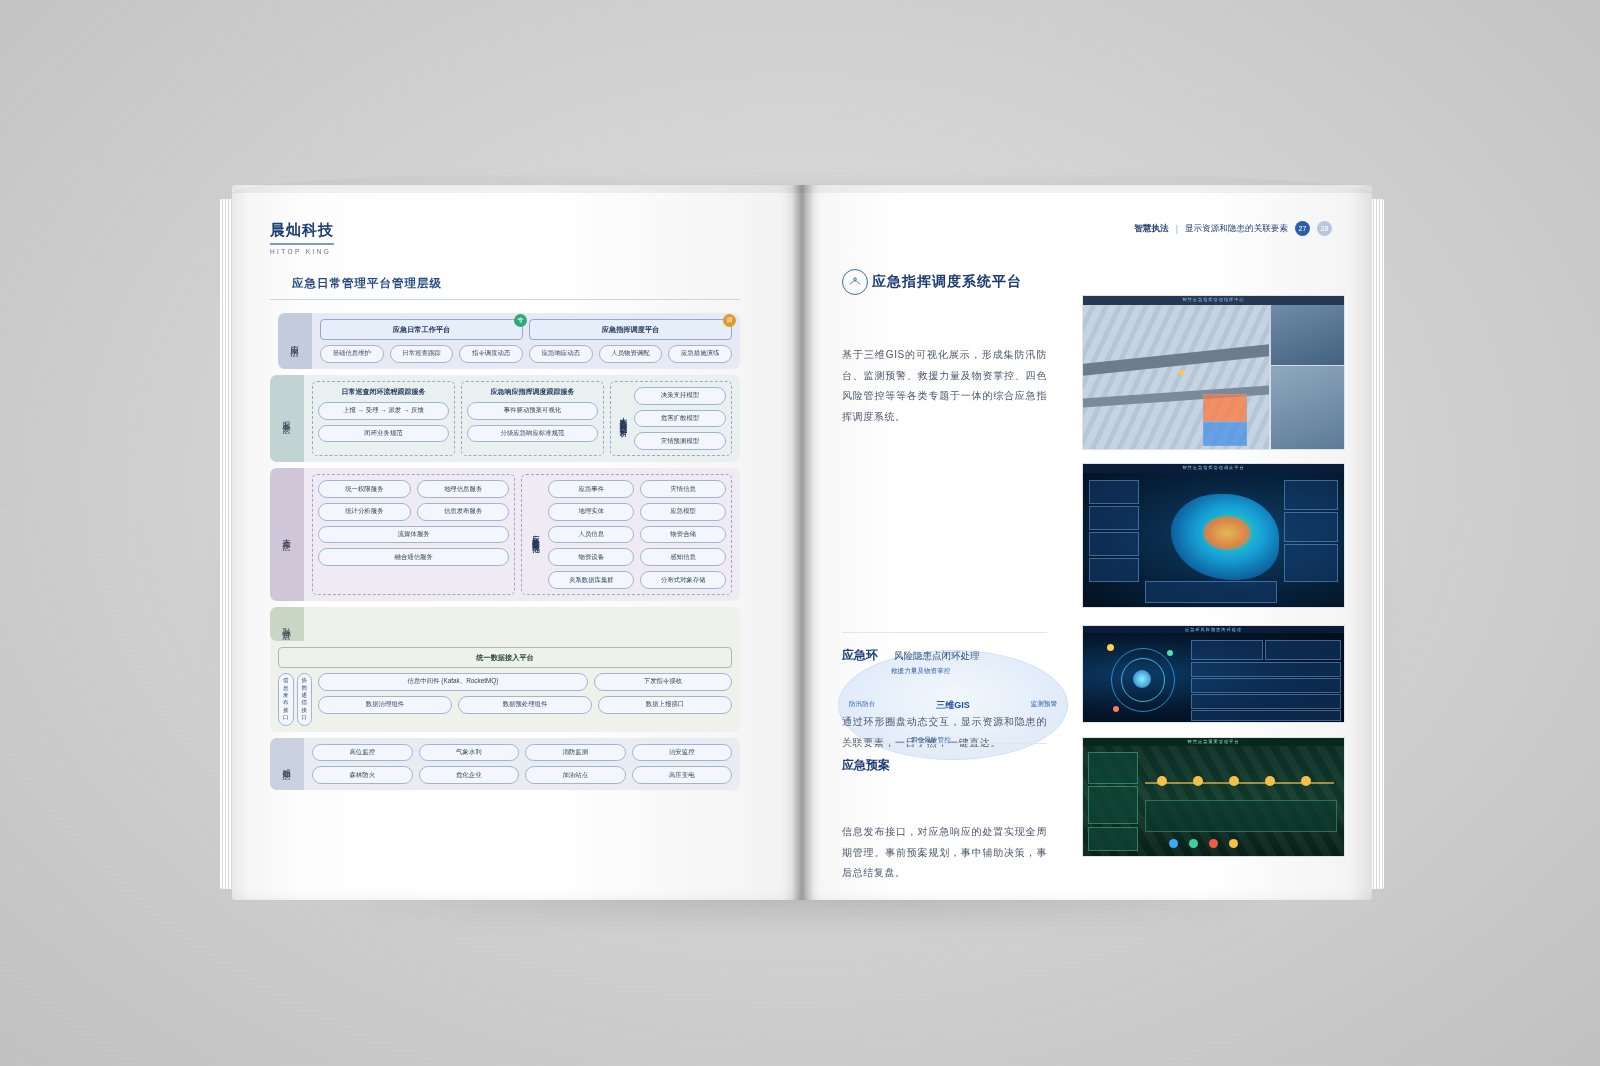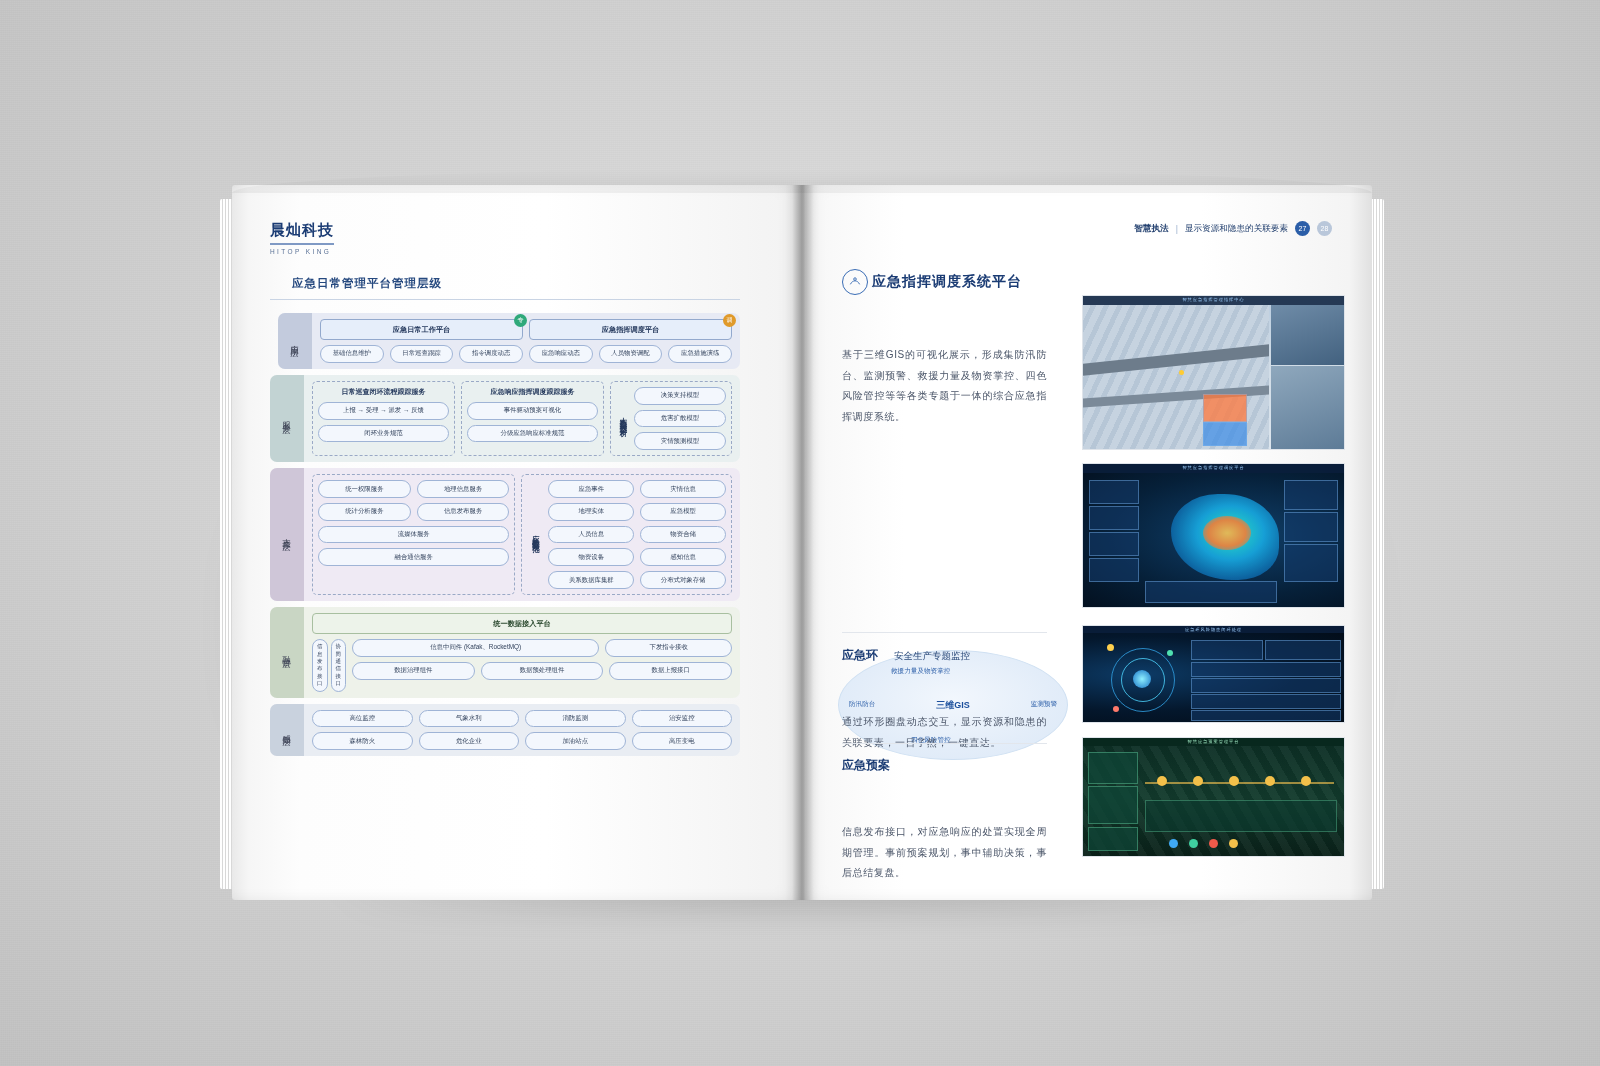--- a/index.html
+++ b/index.html
@@ -69,21 +69,21 @@
   .grid{display:flex;gap:6px;}
   .grid>*{flex:1;}
   .mt5{margin-top:5px;}
   .dashbox{border:1px dashed #9aa9c6;border-radius:5px;padding:5px;box-sizing:border-box;}
 
   
   .b-show .tagcol{background:#c9d2de;} .b-show{background:#e9edf3;}
   .b-app .tagcol{background:#c3cbdd;} .b-app{background:#e7eaf4;margin-left:8px;}
   .b-svc .tagcol{background:#c2d3d3;} .b-svc{background:#e9f0f0;}
   .b-sup .tagcol{background:#cfc6d8;} .b-sup{background:#efeaf4;}
-  .b-fus .tagcol{background:#c9d6c4;} .b-fus{background:#eef2ea;}
+  .b-fus .tagcol{background:#c9d6c4;} .b-fus{background:#eef2ea;flex-direction:column;}
   .b-per .tagcol{background:#c9d2de;} .b-per{background:#e9edf3;}
 
   .badge{position:absolute;width:13px;height:13px;border-radius:50%;font-size:6px;color:#fff;
     display:flex;align-items:center;justify-content:center;}
   .badge.green{background:#2fa97a;}
   .badge.orange{background:#e09a2a;}
 
   .vtitle{writing-mode:vertical-rl;font-size:7.4px;color:#24385c;font-weight:bold;letter-spacing:2px;
     display:flex;align-items:center;justify-content:center;}
 
@@ -374,21 +374,21 @@
           <div class="mini" style="left:6px;top:94px;width:48px;height:22px;"></div>
           <div class="mini" style="right:6px;top:16px;width:52px;height:28px;"></div>
           <div class="mini" style="right:6px;top:48px;width:52px;height:28px;"></div>
           <div class="mini" style="right:6px;top:80px;width:52px;height:36px;"></div>
           <div class="mini" style="left:62px;bottom:4px;width:130px;height:20px;"></div>
         </div>
 
         <div class="hr" style="left:40px;top:447px;width:205px;"></div>
 
         <div class="sub-h" style="left:40px;top:462px;font-size:12px;">应急环</div>
-        <div class="sub-h" style="left:92px;top:465px;font-size:9.5px;font-weight:normal;color:#2b4a7a;">安全生产专题监控</div>
+        <div class="sub-h" style="left:92px;top:465px;font-size:9.5px;font-weight:normal;color:#2b4a7a;">风险隐患点闭环处理</div>
         <div class="para" style="left:40px;top:487px;width:205px;">通过环形圈盘动态交互，显示资源和隐患的关联要素，一目了然，一键直达。</div>
 
         <div class="shot ringui" style="left:280px;top:440px;width:263px;height:98px;">
           <div class="sbar" style="height:7px;">
               <div class="sbar-t" style="top:.5px;">应急环风险隐患闭环处理</div>
             </div>
           <div style="position:absolute;left:28px;top:22px;width:62px;height:62px;border-radius:50%;border:1.5px solid #2f9bdc;opacity:.85;"></div>
           <div style="position:absolute;left:38px;top:32px;width:42px;height:42px;border-radius:50%;border:1px solid #4fd6ff;opacity:.8;"></div>
           <div style="position:absolute;left:50px;top:44px;width:18px;height:18px;border-radius:50%;background:radial-gradient(circle,#8ff0ff,#1671c4);"></div>
           <div class="dot" style="left:24px;top:18px;width:7px;height:7px;background:#ffd04d;"></div>

